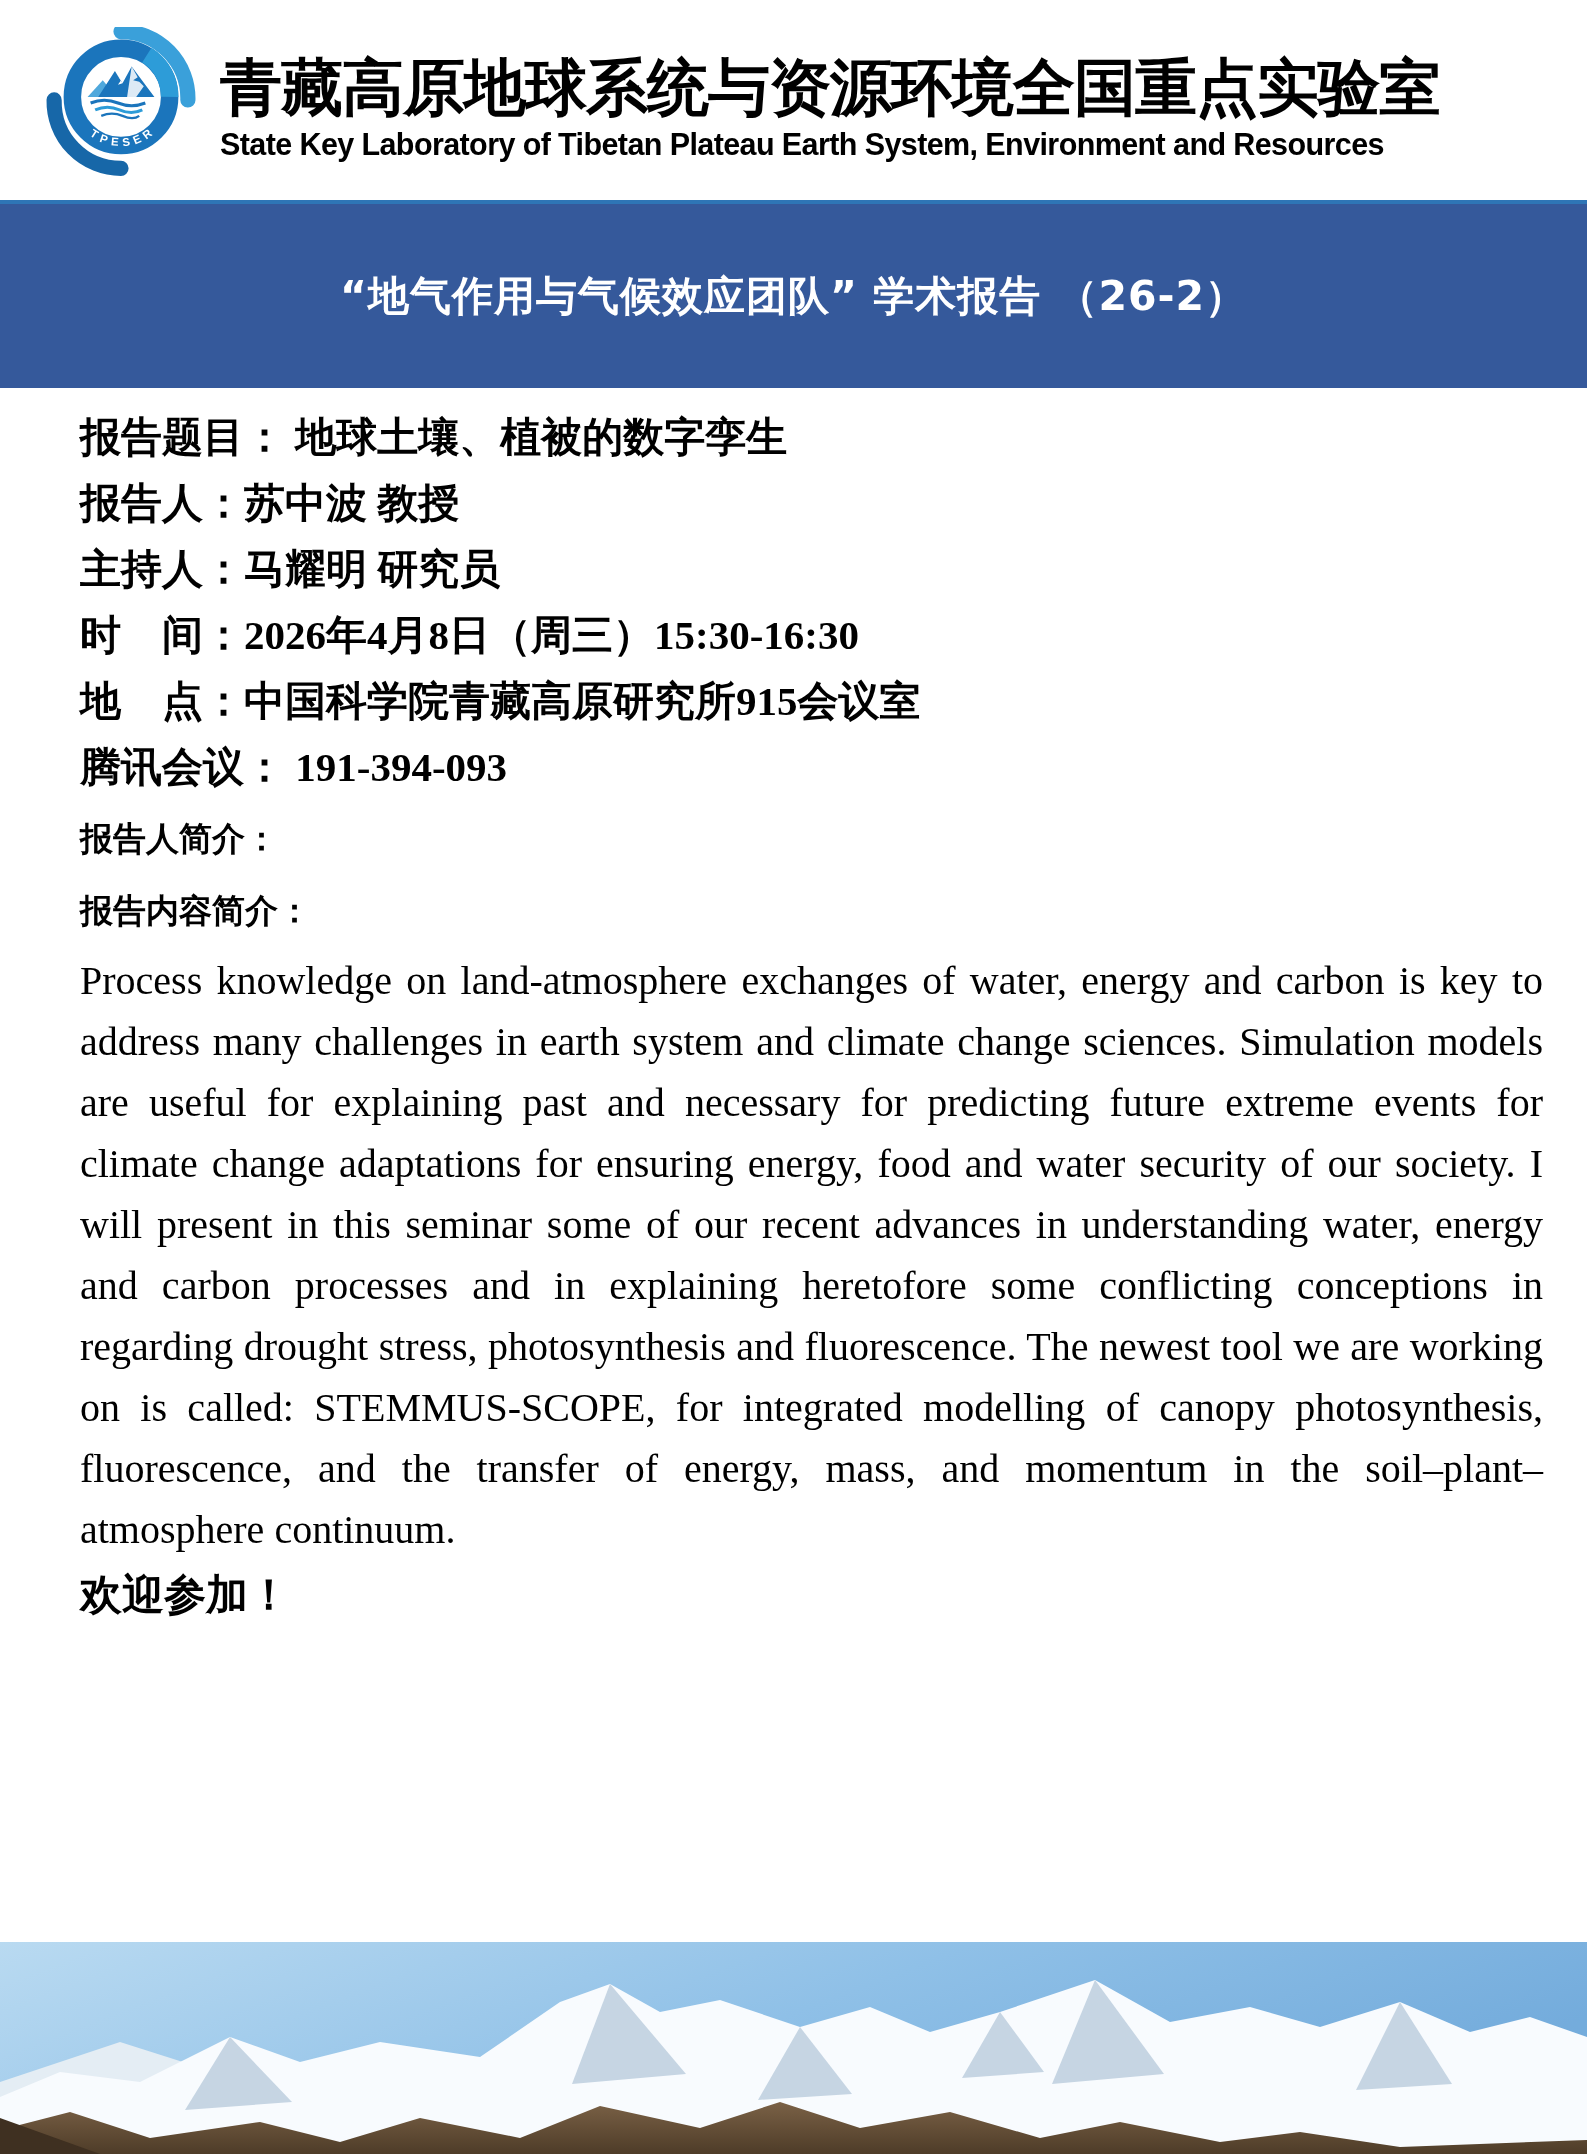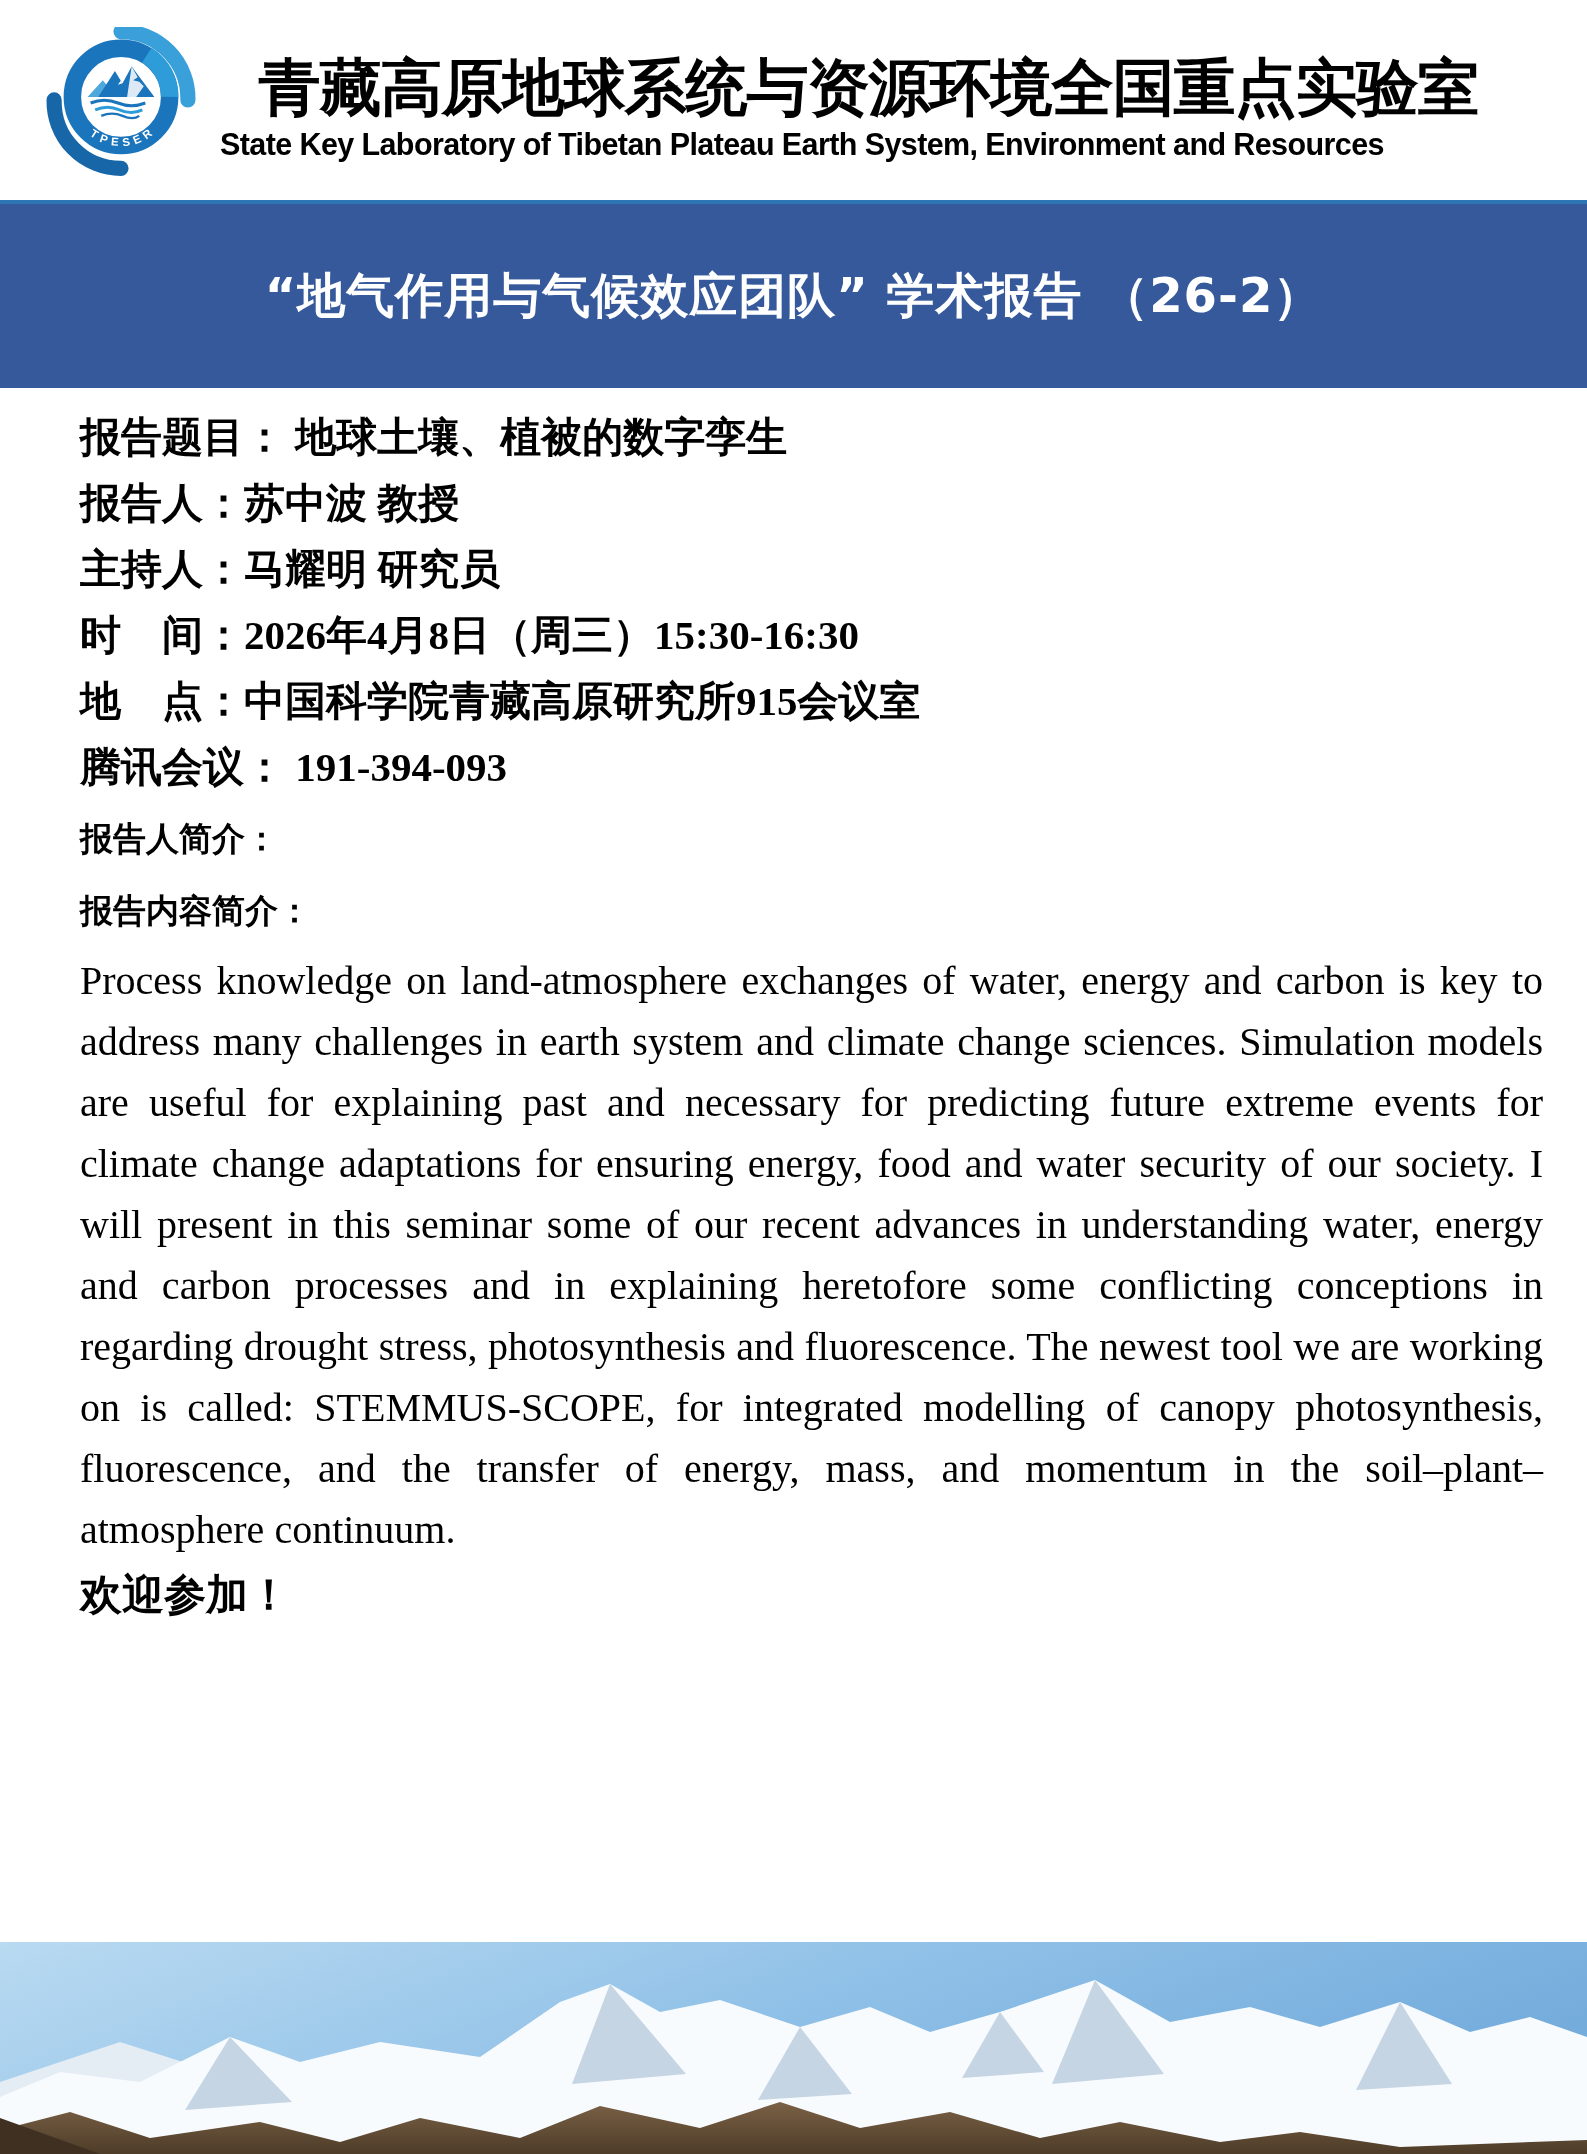--- a/index.html
+++ b/index.html
@@ -10,34 +10,34 @@
   }
   
   .header{
     display:flex; align-items:center; box-sizing:border-box;
     height:200px; padding:14px 70px 8px 36px; gap:14px; background:#fff;
   }
   .logo-wrap{flex:none; width:170px; height:152px;}
   .header-titles{flex:1; min-width:0; padding-top:10px;}
   .title-zh{
     font-size:62px; font-weight:bold; letter-spacing:-1px;
-    white-space:nowrap; line-height:72px;text-align:center;
+    white-space:nowrap; line-height:72px;
   }
   .title-en{
     font-size:30.5px; font-weight:bold; letter-spacing:-0.6px;
     white-space:nowrap; line-height:40px;
     font-family:"Liberation Sans","DejaVu Sans",sans-serif;
   }
   
   .banner{
     height:184px; background:#35599B; border-top:4px solid #2E75B6;
     display:flex; align-items:center; justify-content:center;
   }
   .banner-title{
-    color:#fff; font-size:48px; font-weight:bold; letter-spacing:1px;
+    color:#fff; font-size:41px; font-weight:bold; letter-spacing:1px;
   }
   
   .main{ padding:16px 44px 0 80px; }
   .info-line{
     font-size:41px; font-weight:bold; line-height:66px;
     font-family:"Liberation Serif","DejaVu Sans",sans-serif;
   }
   .section-heading{
     font-size:33px; font-weight:bold; line-height:66px; margin-top:6px;
   }

